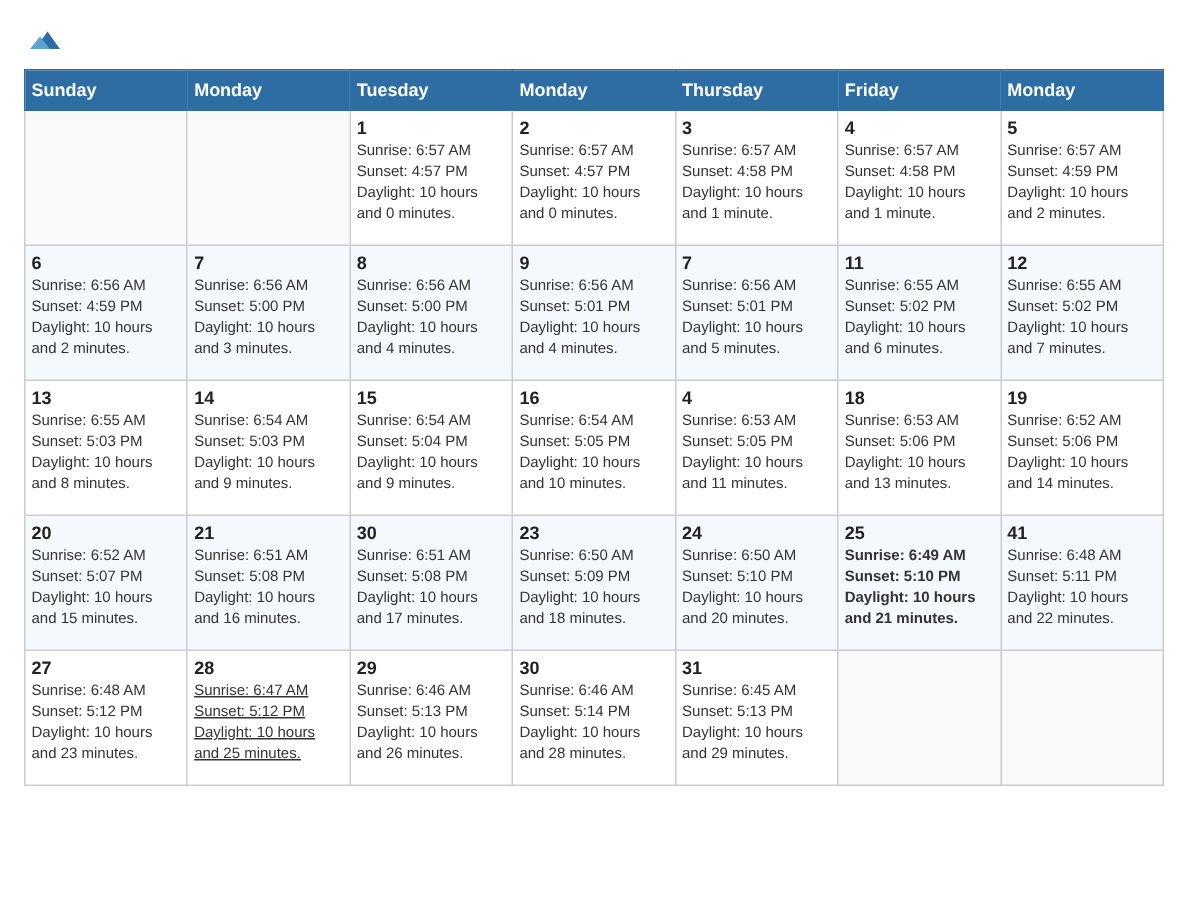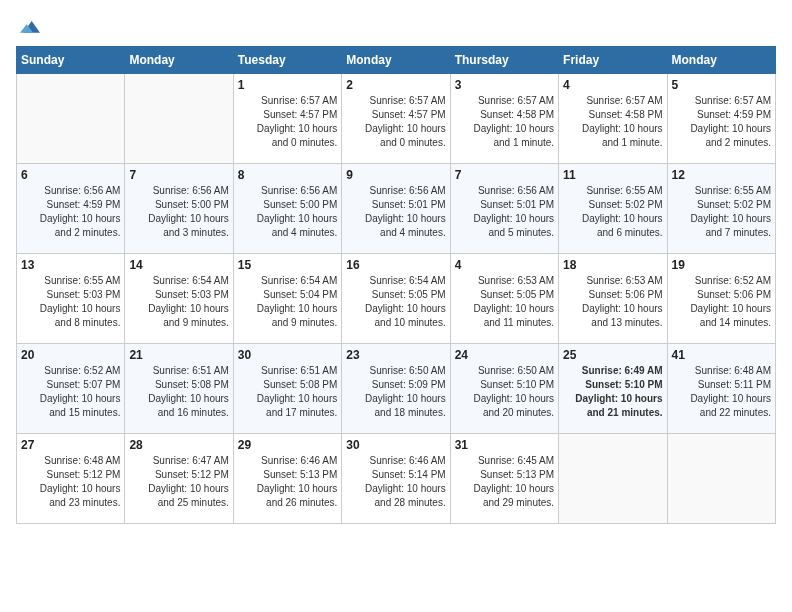--- a/index.html
+++ b/index.html
@@ -81,21 +81,20 @@
     .day-number {
       font-weight: bold;
       font-size: 12px;
       color: #222;
       margin-bottom: 2px;
     }
     .day-info {
       font-size: 10px;
       color: #333;
       line-height: 1.4;
-      text-align: right;
     }
     .empty-cell {
       background: #f9f9f9 !important;
     }
   </style>
 </head>
 <body>
 
 <div class="header">
   <div class="logo">
@@ -322,21 +321,21 @@
       <tr>
         <td>
           <div class="day-number">27</div>
           <div class="day-info" style="white-space: pre-line;">Sunrise: 6:48 AM
 Sunset: 5:12 PM
 Daylight: 10 hours
 and 23 minutes.</div>
         </td>
         <td>
           <div class="day-number">28</div>
-          <div class="day-info" style="white-space: pre-line;">Sunrise: 6:47 AM
+          <div class="day-info" style="white-space: pre-line; text-decoration: underline;">Sunrise: 6:47 AM
 Sunset: 5:12 PM
 Daylight: 10 hours
 and 25 minutes.</div>
         </td>
         <td>
           <div class="day-number">29</div>
           <div class="day-info" style="white-space: pre-line;">Sunrise: 6:46 AM
 Sunset: 5:13 PM
 Daylight: 10 hours
 and 26 minutes.</div>

